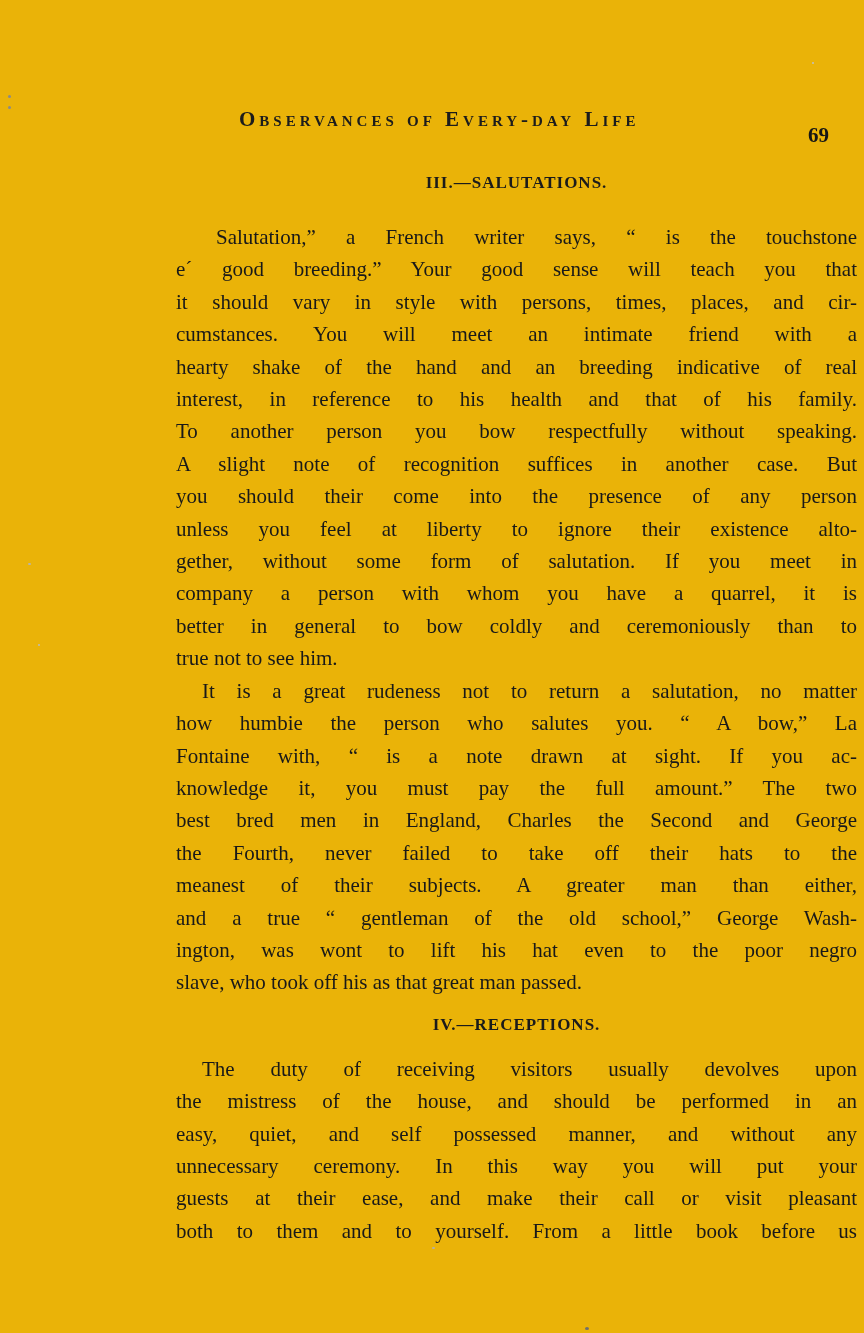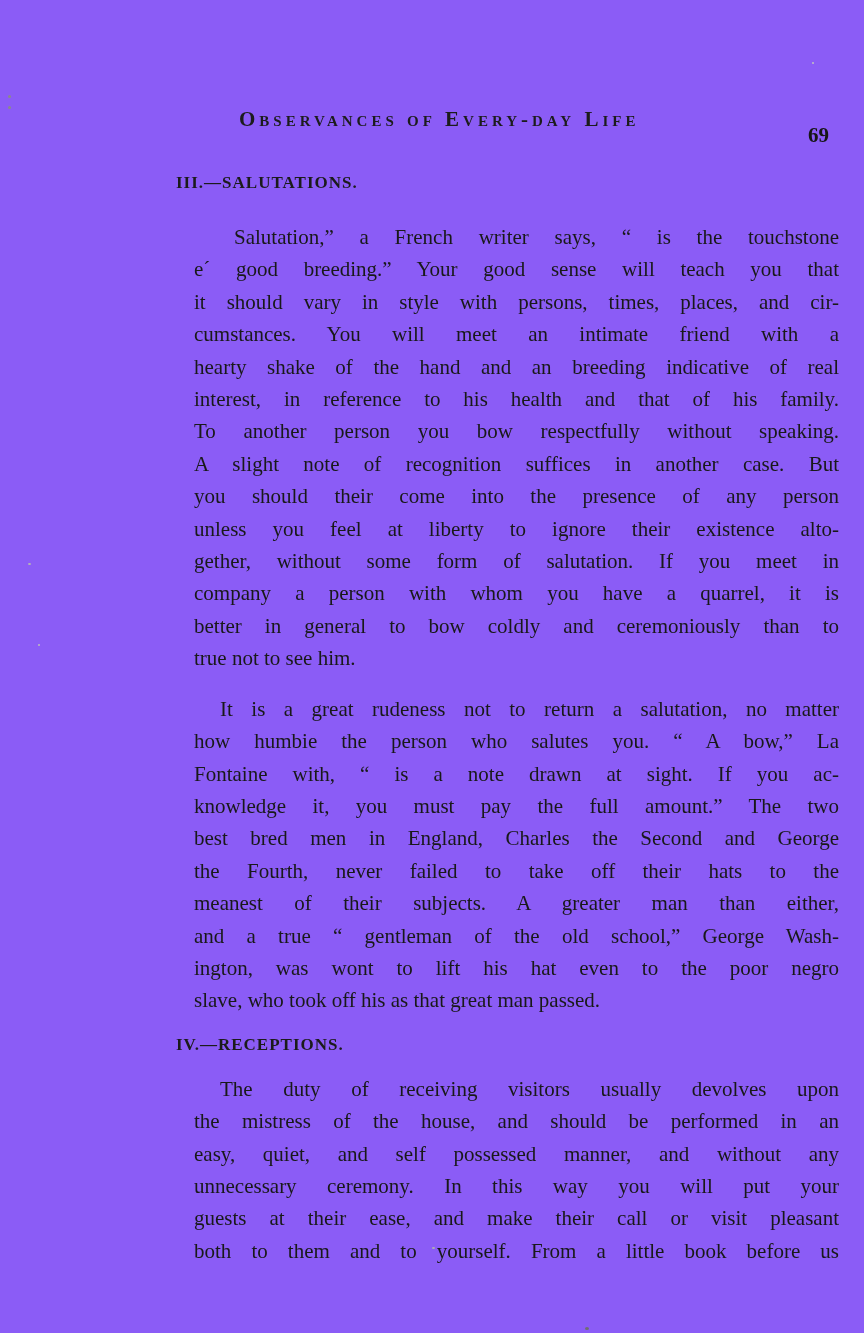--- a/index.html
+++ b/index.html
@@ -1,19 +1,19 @@
 <!DOCTYPE html>
 <html><head>
 <meta charset="utf-8">
 <style>
   html,body{margin:0;padding:0;background:#ffffff;}
   .page{
     position:relative;
     width:864px;height:1333px;
-    background:#8b5cf6;
+    background:#eab308;
     font-family:"Liberation Serif","DejaVu Serif",serif;
     color:#1a1a1a;
     overflow:hidden;
   }
   
   .header{
     position:absolute;left:177px;top:104px;width:680px;height:30px;
   }
   .running-title{
     position:absolute;left:62px;top:0;
@@ -28,31 +28,31 @@
     position:absolute;right:28px;top:16px;
     font-size:21px;line-height:30px;font-weight:bold;
     color:#161616;
   }
   
   .text-block{
     position:absolute;left:176px;top:172px;width:681px;
   }
   .sec-heading{
     margin:0 0 27px 0;
-    text-align:left;
+    text-align:center;
     font-size:17px;line-height:22px;
     font-weight:bold;
     letter-spacing:1px;
     color:#1b1b1b;
   }
   .sec-heading.second{
     margin:16px 0 18px 0;
     line-height:20px;
   }
-  .para{margin:18px;}
+  .para{margin:0;}
   .bodyline{
     font-size:21px;
     line-height:32.4px;
     text-align:justify;
     text-align-last:justify;
     white-space:nowrap;
     color:#191919;
   }
   .bodyline.first.p1{text-indent:40px;}
   .bodyline.first.p2{text-indent:26px;}

